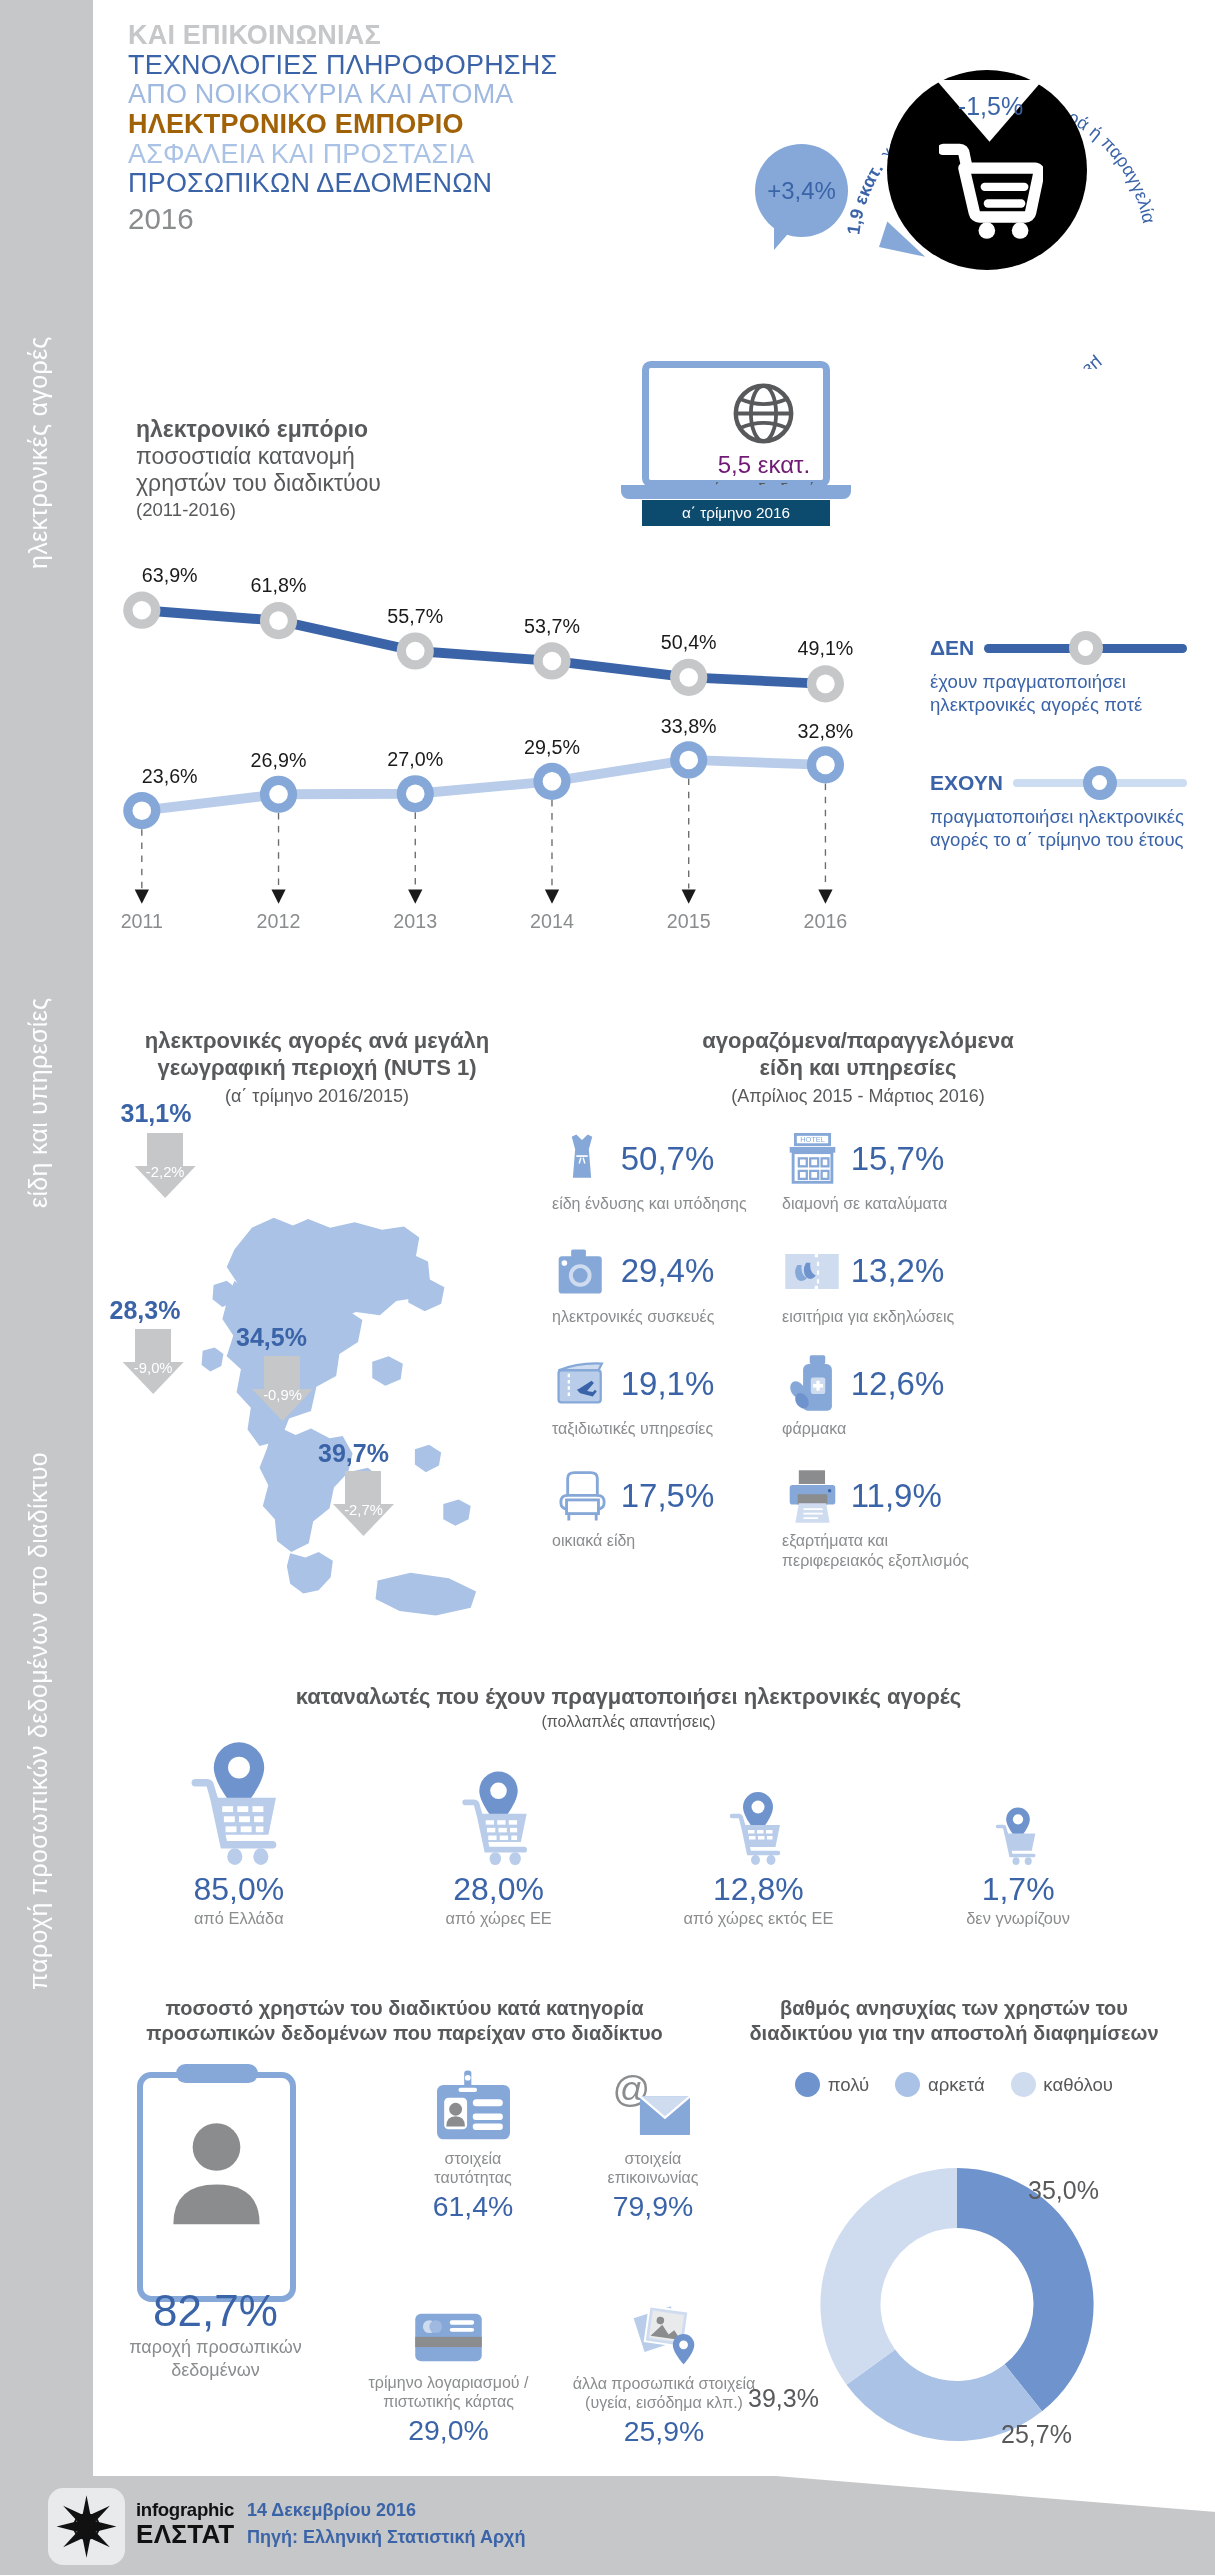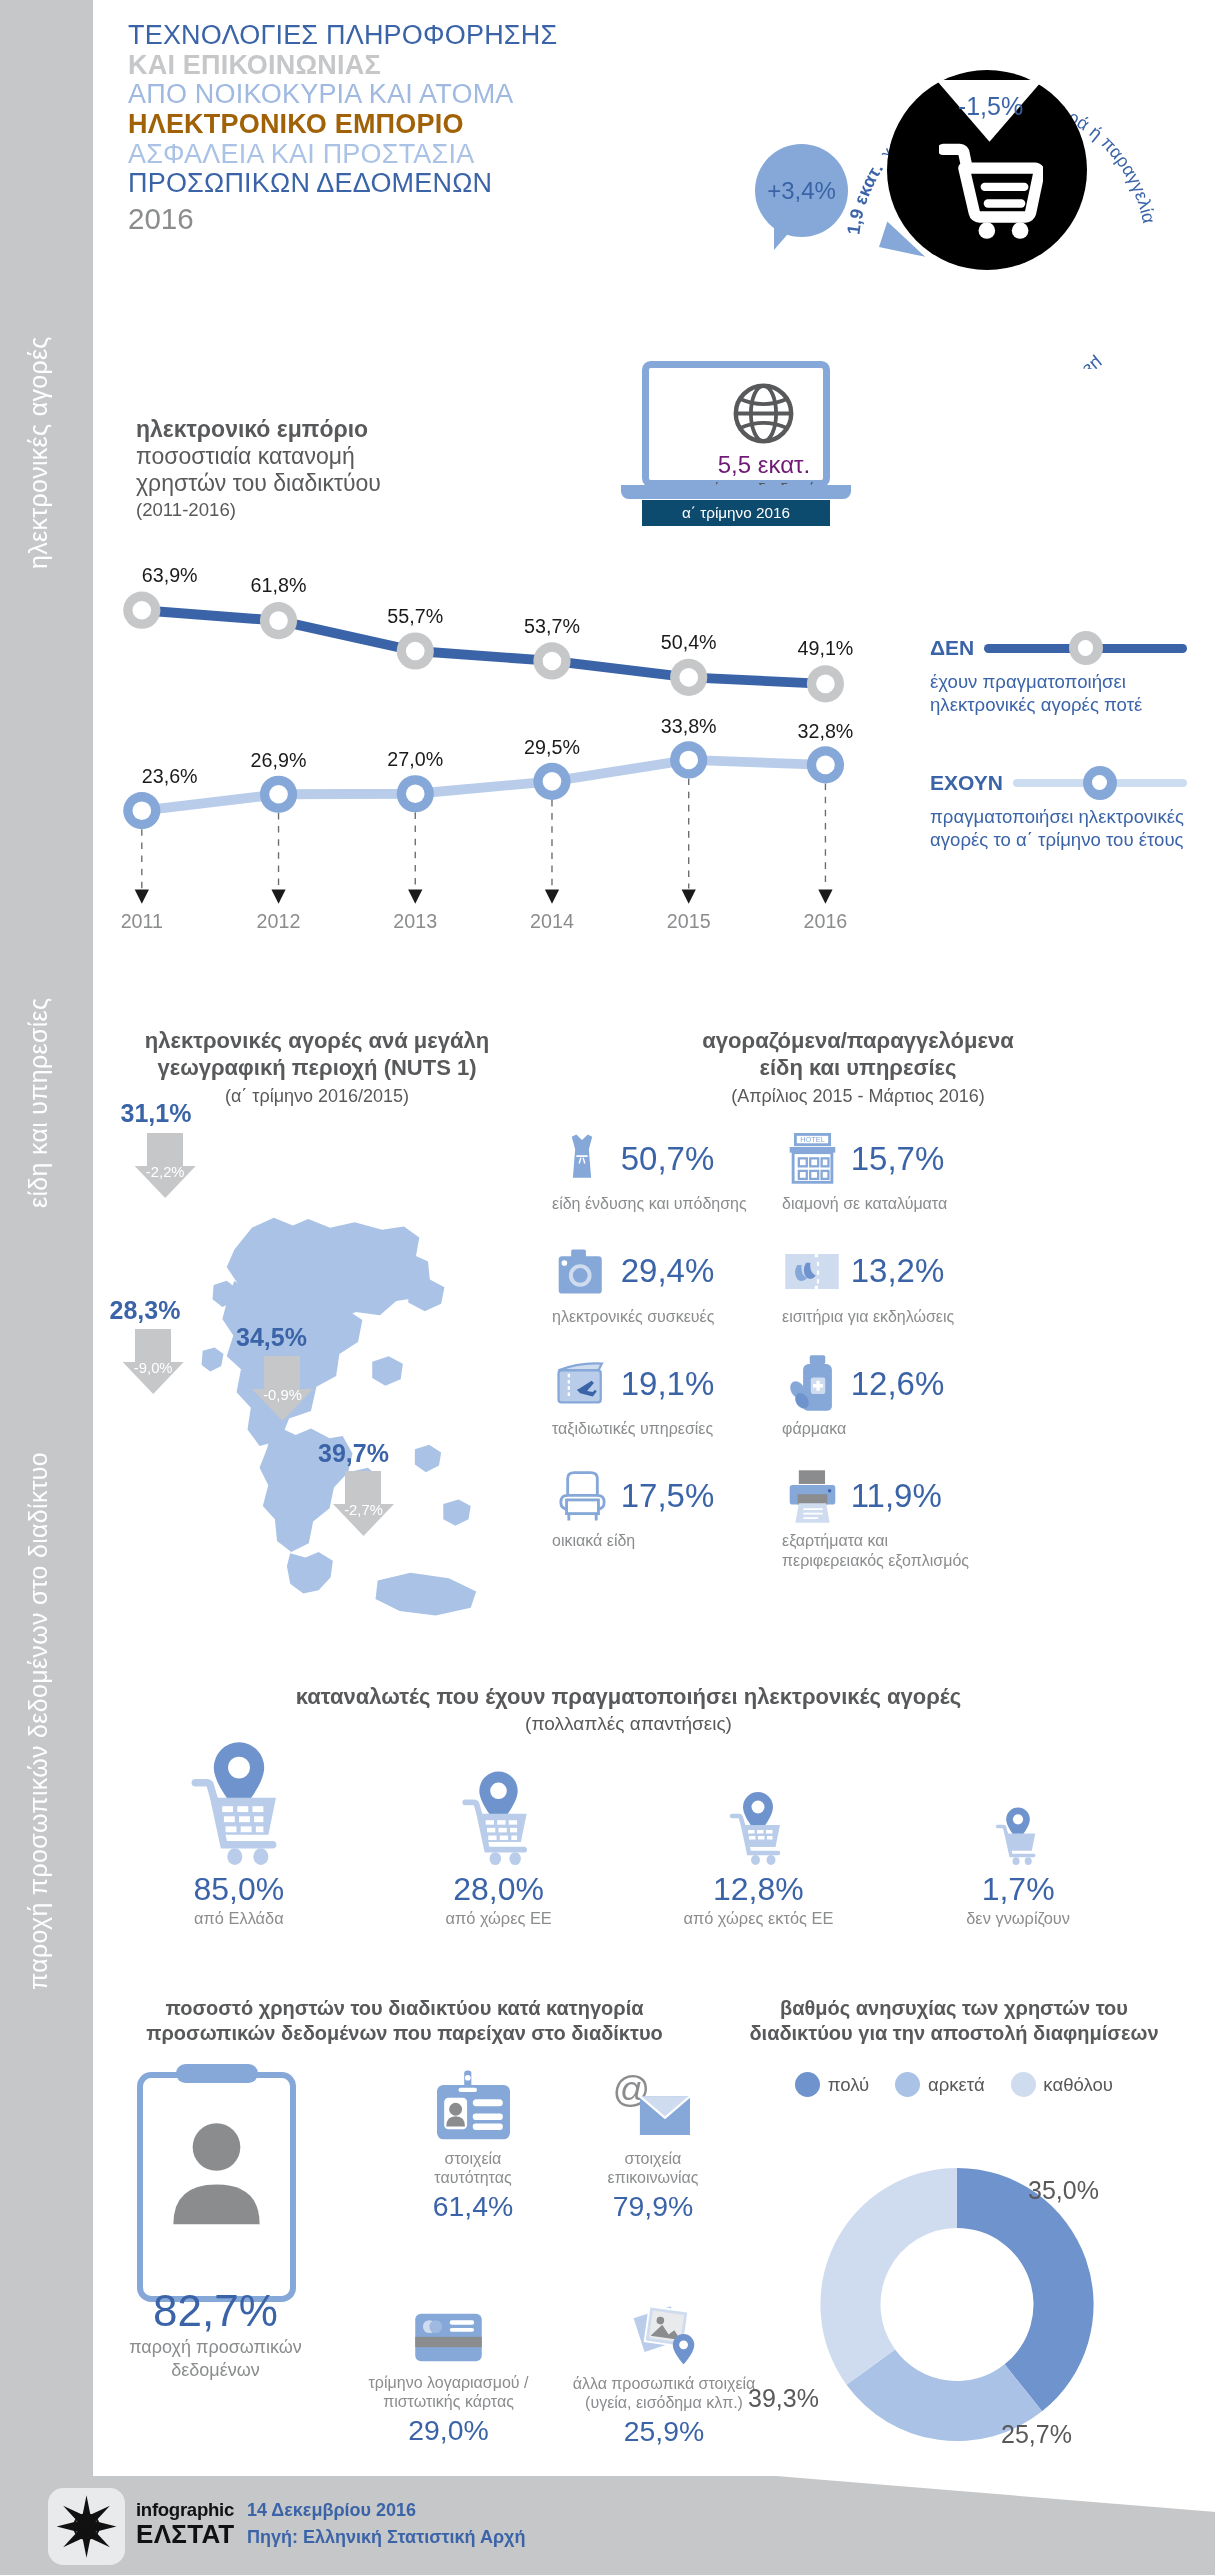--- a/index.html
+++ b/index.html
@@ -127,21 +127,21 @@
   .pcell { width:197px; margin-right:33px; margin-bottom:25px; }
   .pcell .top { display:flex; align-items:center; height:66px; }
   .pcell .ic { width:60px; height:60px; flex:none; margin-right:8.7px;
                display:flex; align-items:center; justify-content:center; }
   .pcell .pv { color:#3b64a8; font-size:33px; }
   .pcell .pl { color:#8a8c8e; font-size:16px; line-height:1.2; margin-top:2.2px; }
 
   
   .cart-head { position:absolute; left:180px; top:1684px; width:897px; text-align:center; }
   .cart-head .c1 { font-size:22px; font-weight:bold; color:#58595b; }
-  .cart-head .c2 { font-size:19px; color:#58595b; margin-top:3.3px; }
+  .cart-head .c2 { font-size:16px; color:#58595b; margin-top:3.3px; }
   .carts { position:absolute; left:109px; top:1739px; width:1039px; display:flex; }
   .cartcell { flex:1; text-align:center; }
   .cartcell .cic { height:126px; display:flex; align-items:flex-end; justify-content:center; }
   .cartcell .cv { color:#3b64a8; font-size:32px; margin-top:5.5px; }
   .cartcell .cl { color:#8a8c8e; font-size:16.4px; margin-top:1.1px; }
 
   
   .pd-head { position:absolute; left:131px; top:1996px; width:547px; text-align:center;
              font-size:20px; font-weight:bold; color:#58595b; line-height:1.25; }
   .pd-head2 { position:absolute; left:738px; top:1996px; width:432px; text-align:center;
@@ -190,22 +190,22 @@
 
 <div class="page">
 
   <div class="sidebar">
     <div class="side-label sl1">ηλεκτρονικές αγορές</div>
     <div class="side-label sl2">είδη και υπηρεσίες</div>
     <div class="side-label sl3">παροχή προσωπικών δεδομένων στο διαδίκτυο</div>
   </div>
 
   <div class="header">
+    <div class="ln t-gray">ΚΑΙ ΕΠΙΚΟΙΝΩΝΙΑΣ</div>
     <div class="ln t-blue">ΤΕΧΝΟΛΟΓΙΕΣ ΠΛΗΡΟΦΟΡΗΣΗΣ</div>
-    <div class="ln t-gray">ΚΑΙ ΕΠΙΚΟΙΝΩΝΙΑΣ</div>
     <div class="ln t-lblue">ΑΠΟ ΝΟΙΚΟΚΥΡΙΑ ΚΑΙ ΑΤΟΜΑ</div>
     <div class="ln t-dblue-b">ΗΛΕΚΤΡΟΝΙΚΟ ΕΜΠΟΡΙΟ</div>
     <div class="ln t-lblue2">ΑΣΦΑΛΕΙΑ ΚΑΙ ΠΡΟΣΤΑΣΙΑ</div>
     <div class="ln t-blue2">ΠΡΟΣΩΠΙΚΩΝ ΔΕΔΟΜΕΝΩΝ</div>
     <div class="year">2016</div>
   </div>
 
   <div class="badge-wrap">
     <svg class="circle-txt" viewBox="0 0 720 640">
       <defs>

